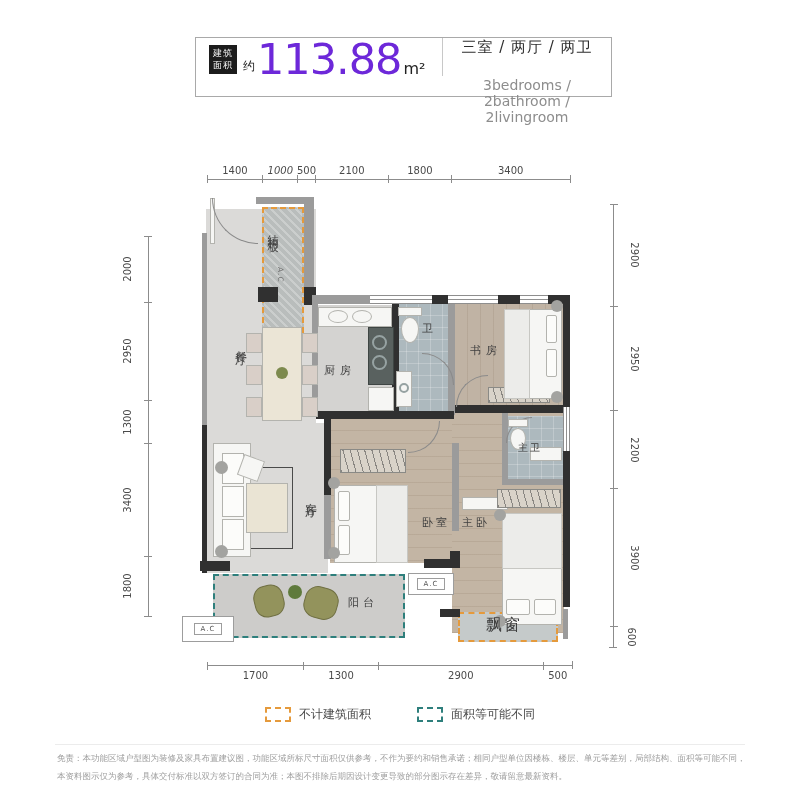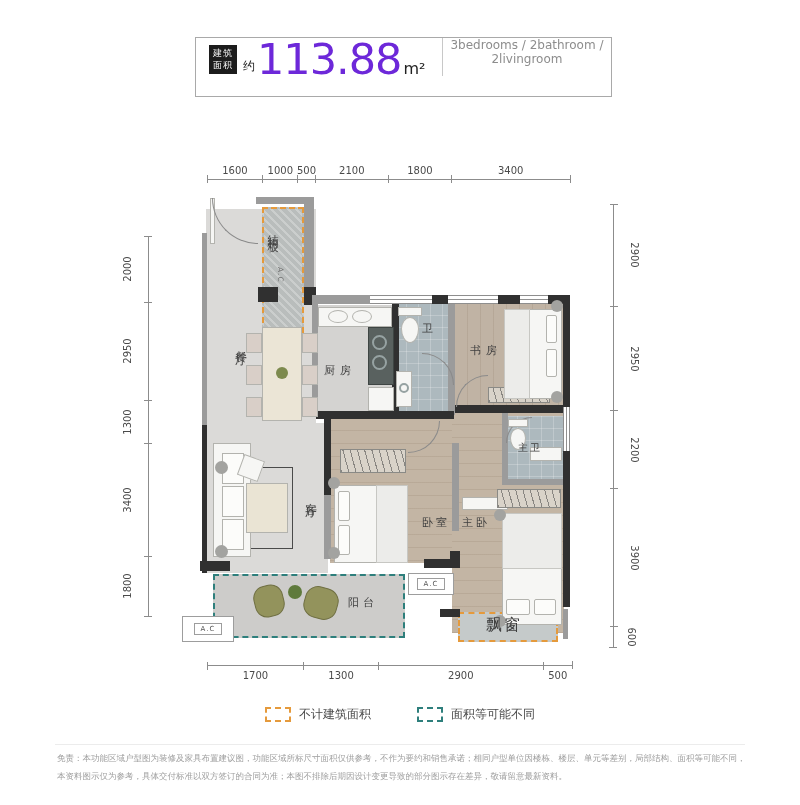--- a/index.html
+++ b/index.html
@@ -15,21 +15,21 @@
          border:1px solid #a9a9a9; display:flex; align-items:flex-start; background:#fff; }
   .hdr-left { flex:1; display:flex; align-items:center; padding-left:13px; }
   .area-tag { background:#1c1c1c; color:#fff; font-size:9px; line-height:1.3;
               padding:3px 4px; text-align:center; letter-spacing:1px; }
   .approx { font-size:12px; color:#222; margin:14px 0 0 6px; }
   .num { font-size:43px; color:#6d28d9; letter-spacing:-1px; margin-left:2px; line-height:1; }
   .unit { font-size:16px; color:#222; margin:18px 0 0 2px; }
   .vdiv { width:1px; height:38px; background:#c8c8c8; }
   .hdr-right { width:168px; text-align:center; }
   .cn { font-size:15px; letter-spacing:1px; color:#2d2d2d; }
-  .en { font-size:12px; color:#8d8d8d; margin-top:0; }
+  .en { font-size:14px; color:#8d8d8d; margin-top:20px; }
 
   
   .dim { position:absolute; display:flex; font-size:10px; color:#4a4a4a; }
   .dim .seg { position:relative; flex-basis:0; min-width:0; min-height:0; }
   .dim b { font-weight:normal; position:absolute; white-space:nowrap; }
   .dim.h .seg { height:100%; }
   .dim.top .seg { border-bottom:1px solid #8c8c8c; }
   .dim.top .seg::before { content:""; position:absolute; left:-0.5px; bottom:-4px; width:1px; height:8px; background:#8c8c8c; }
   .dim.top b { left:50%; transform:translateX(-50%); bottom:3px; }
   .dim.top .endtick { position:relative; width:0; }
@@ -110,29 +110,30 @@
     <div class="area-tag">
       <div>建筑</div>
       <div>面积</div>
     </div>
     <span class="approx">约</span>
     <span class="num">113.88</span>
     <span class="unit">m²</span>
   </div>
   <div class="vdiv"></div>
   <div class="hdr-right">
+    <div class="cn">三室 / 两厅 / 两卫</div>
     <div class="en">3bedrooms / 2bathroom / 2livingroom</div>
   </div>
 </div>
 
 <div class="dim h top" style="left:207px;top:155px;width:363px;height:24px">
     <span class="seg" style="flex-grow: 1600;">
-      <b>1600</b>
-    </span>
-    <span class="seg" style="flex-grow: 1000;">
+      <b>1400</b>
+    </span>
+    <span class="seg" style="flex-grow: 1000; font-style: italic;">
       <b>1000</b>
     </span>
     <span class="seg" style="flex-grow: 500;">
       <b>500</b>
     </span>
     <span class="seg" style="flex-grow: 2100;">
       <b>2100</b>
     </span>
     <span class="seg" style="flex-grow: 1800;">
       <b>1800</b>

